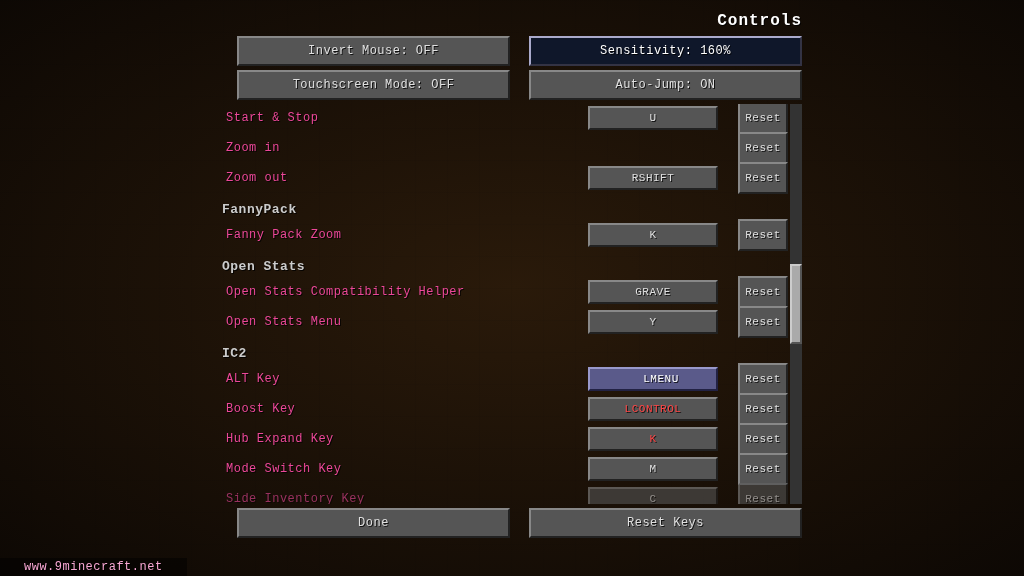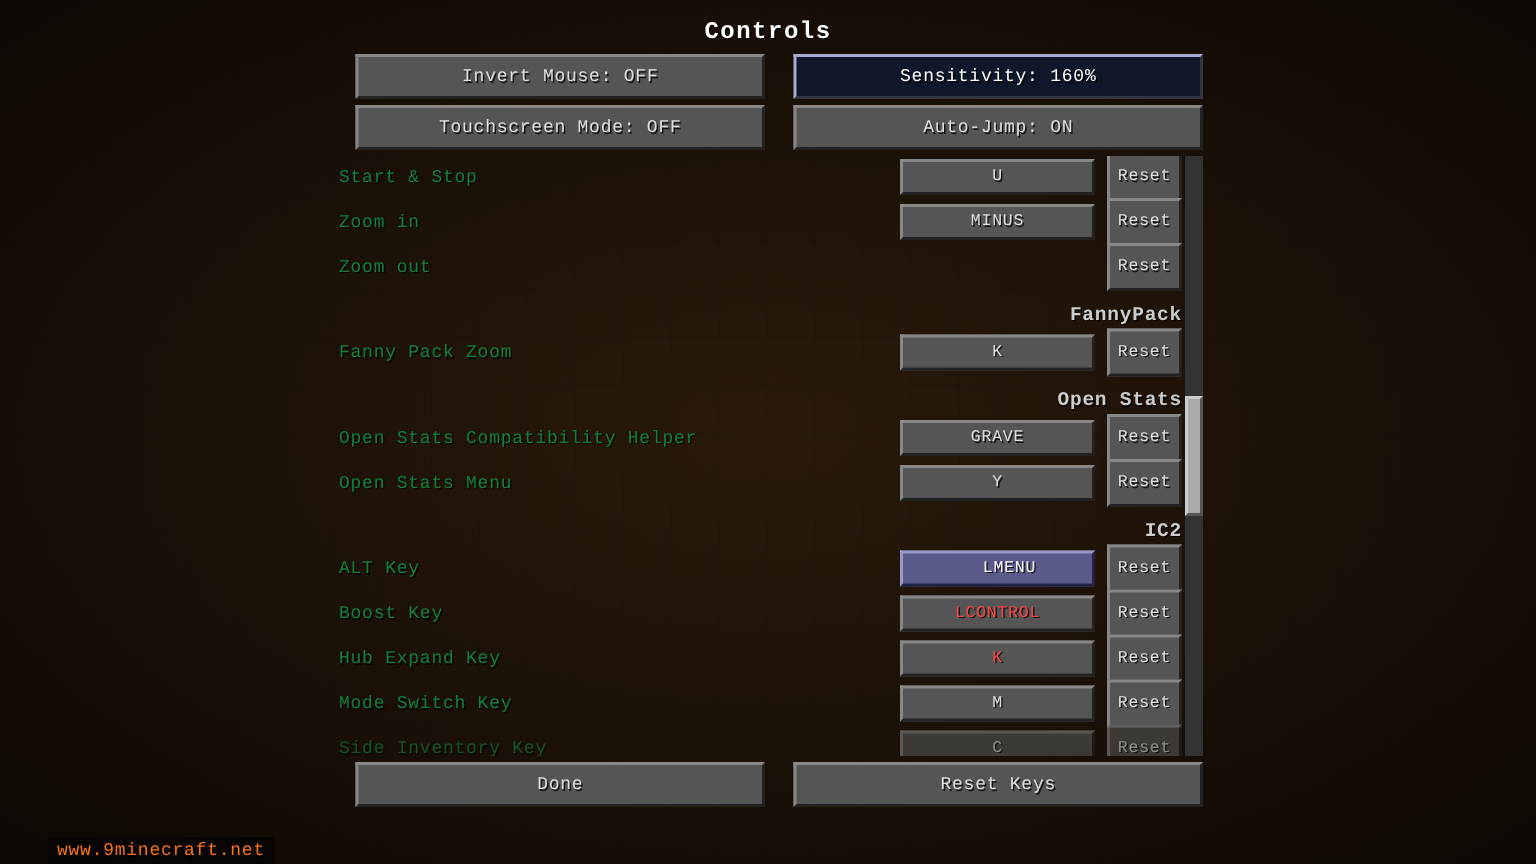--- a/index.html
+++ b/index.html
@@ -16,21 +16,21 @@
     }
 
     
     .mc-text {
       font-family: 'Courier New', monospace;
       letter-spacing: 0.5px;
       text-shadow: 1px 1px 0px rgba(0,0,0,0.8);
     }
 
     .page-title {
-      text-align: center;
+      text-align: right;
       color: #ffffff;
       font-size: 16px;
       font-weight: bold;
       padding: 8px 0 6px;
       letter-spacing: 1px;
     }
 
     .top-buttons {
       display: flex;
       gap: 4px;
@@ -65,38 +65,38 @@
 
     .scroll-area {
       width: 100%;
       height: 400px;
       overflow: hidden;
       position: relative;
     }
 
     
     .section-header {
-      text-align: right;
+      text-align: left;
       color: #cccccc;
       font-size: 13px;
       font-weight: bold;
       padding: 8px 0 4px;
     }
 
     
     .keybind-row {
       display: flex;
       align-items: center;
       margin-bottom: 2px;
       height: 28px;
     }
 
     .keybind-label {
       flex: 1;
-      color: #15803d;
+      color: #ec4899;
       font-size: 12px;
       padding-left: 4px;
     }
 
     .keybind-key {
       width: 130px;
       height: 24px;
       background: #555555;
       border-top: 2px solid #888;
       border-left: 2px solid #888;
@@ -134,21 +134,21 @@
       border-left: 2px solid #888;
       border-right: 2px solid #222;
       border-bottom: 2px solid #222;
       color: #e0e0e0;
       font-size: 11px;
       font-family: 'Courier New', monospace;
       text-align: center;
       display: flex;
       align-items: center;
       justify-content: center;
-      margin-left: 8px;
+      margin-left: 20px;
       cursor: pointer;
     }
 
     
     .scrollbar-track {
       position: absolute;
       right: 0;
       top: 0;
       width: 12px;
       height: 400px;
@@ -166,27 +166,26 @@
       border-left: 2px solid #cccccc;
       border-right: 2px solid #555;
       border-bottom: 2px solid #555;
     }
 
     
     .watermark {
       position: absolute;
       bottom: 0;
       left: 0;
-      color: #f97316;
+      color: #f9a8d4;
       font-size: 12px;
       background: rgba(0,0,0,0.5);
-      padding: 2px 6px;
+      padding: 2px 24px;
       font-family: 'Courier New', monospace;
       z-index: 10;
-      margin-left: 32px;
     }
 
     .page-container {
       display: flex;
       flex-direction: column;
       align-items: center;
       height: 576px;
       padding: 4px 0 0;
       position: relative;
     }
@@ -248,25 +247,25 @@
     <div class="scroll-area">
       <div class="rows-container">
 
         <div class="keybind-row">
           <span class="keybind-label mc-text">Start &amp; Stop</span>
           <div class="keybind-key mc-text">U</div>
           <div class="reset-btn mc-text">Reset</div>
         </div>
         <div class="keybind-row">
           <span class="keybind-label mc-text">Zoom in</span>
-          <div class="keybind-key mc-text">MINUS</div>
           <div class="reset-btn mc-text">Reset</div>
         </div>
         <div class="keybind-row">
           <span class="keybind-label mc-text">Zoom out</span>
+          <div class="keybind-key mc-text">RSHIFT</div>
           <div class="reset-btn mc-text">Reset</div>
         </div>
 
         <div class="section-header mc-text">FannyPack</div>
         <div class="keybind-row">
           <span class="keybind-label mc-text">Fanny Pack Zoom</span>
           <div class="keybind-key mc-text">K</div>
           <div class="reset-btn mc-text">Reset</div>
         </div>
 

